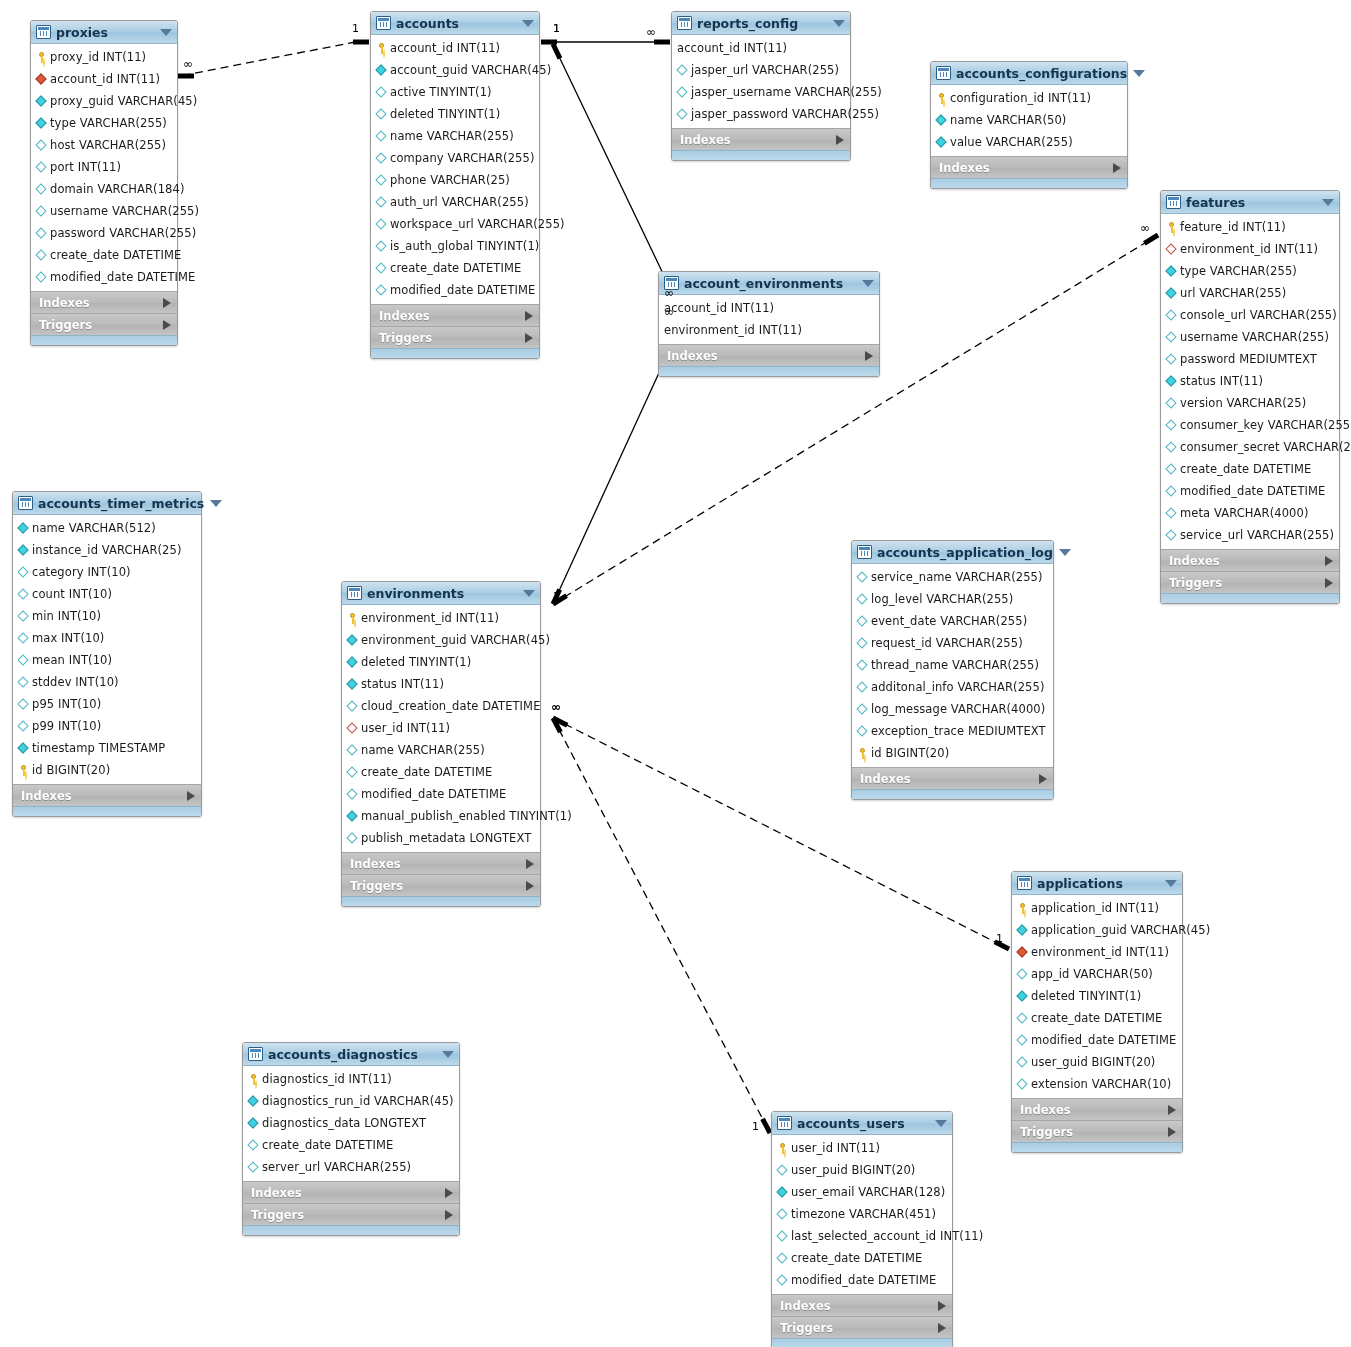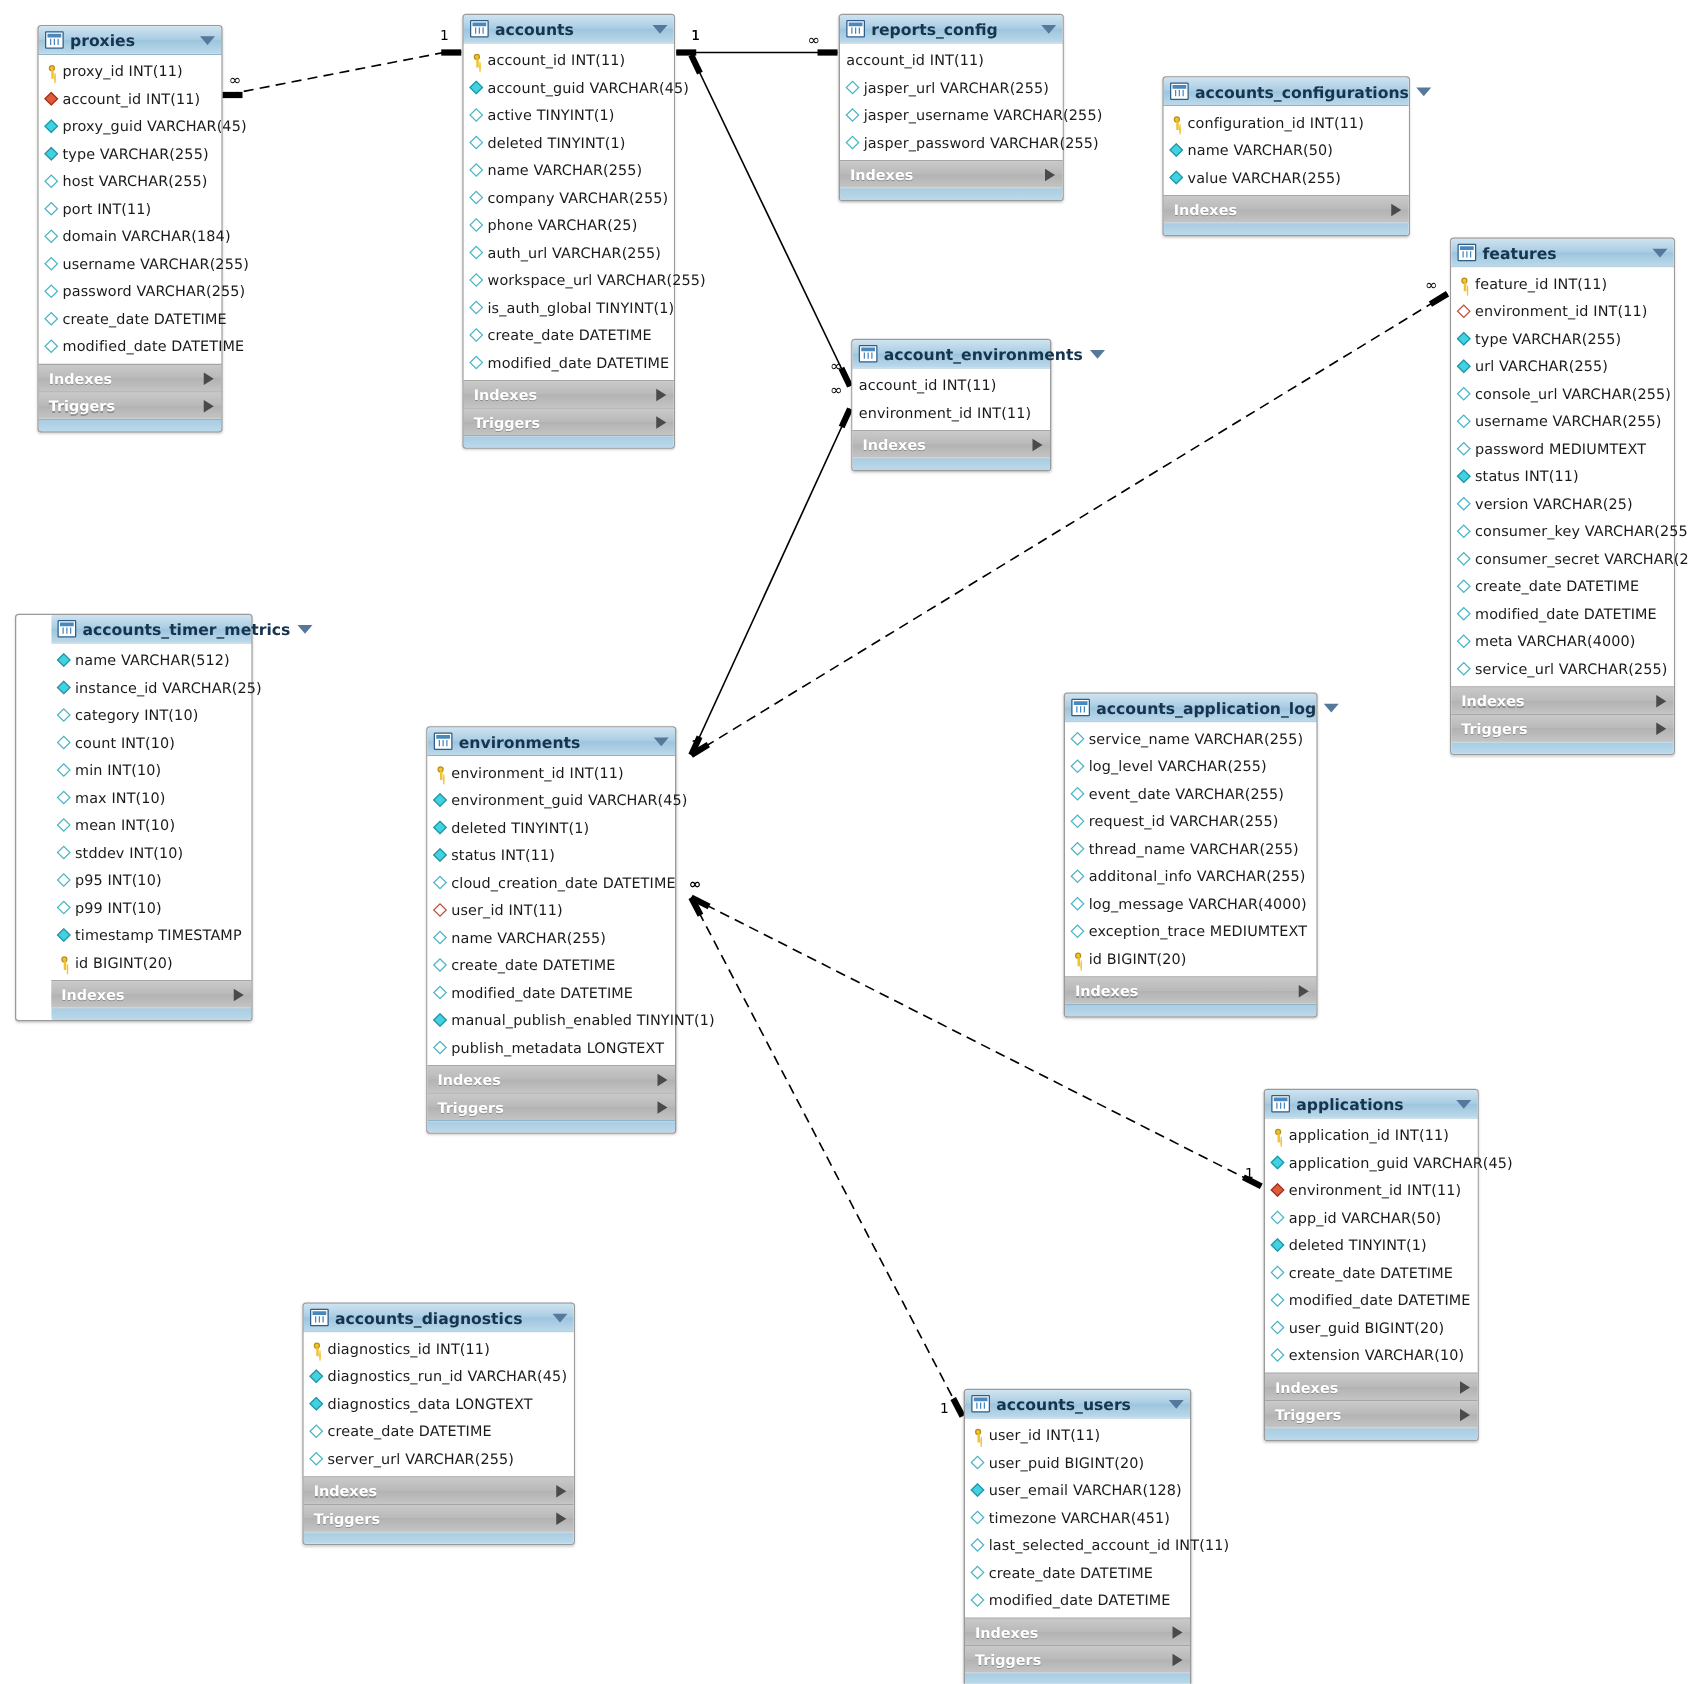--- a/index.html
+++ b/index.html
@@ -417,21 +417,21 @@
         <div class="sec">
           <span class="sec-label">Indexes</span>
           <span class="sec-arrow"></span>
         </div>
         <div class="sec">
           <span class="sec-label">Triggers</span>
           <span class="sec-arrow"></span>
         </div>
         <div class="tbl-foot"></div>
       </div>
-      <div class="table-box" style="left: 681px; top: 271px; width: 160px;">
+      <div class="table-box" style="left: 658px; top: 271px; width: 222px;">
         <div class="tbl-header">
           <span class="tbl-icon"></span>
           <span class="tbl-title">account_environments</span>
           <span class="caret"></span>
         </div>
         <div class="cols">
           <div class="col">
             <span class="ic spacer"></span>
             <span class="col-name">account_id INT(11)</span>
           </div>
@@ -439,21 +439,21 @@
             <span class="ic spacer"></span>
             <span class="col-name">environment_id INT(11)</span>
           </div>
         </div>
         <div class="sec">
           <span class="sec-label">Indexes</span>
           <span class="sec-arrow"></span>
         </div>
         <div class="tbl-foot"></div>
       </div>
-      <div class="table-box" style="left: 12px; top: 491px; width: 190px; padding-left: 28px;">
+      <div class="table-box" style="left: 12px; top: 491px; width: 190px;">
         <div class="tbl-header">
           <span class="tbl-icon"></span>
           <span class="tbl-title">accounts_timer_metrics</span>
           <span class="caret"></span>
         </div>
         <div class="cols">
           <div class="col">
             <span class="ic dfull">
               <span class="dm"></span>
             </span>
@@ -605,21 +605,21 @@
         <div class="sec">
           <span class="sec-label">Indexes</span>
           <span class="sec-arrow"></span>
         </div>
         <div class="sec">
           <span class="sec-label">Triggers</span>
           <span class="sec-arrow"></span>
         </div>
         <div class="tbl-foot"></div>
       </div>
-      <div class="table-box" style="left: 851px; top: 540px; width: 203px; margin-top: 14px;">
+      <div class="table-box" style="left: 851px; top: 540px; width: 203px;">
         <div class="tbl-header">
           <span class="tbl-icon"></span>
           <span class="tbl-title">accounts_application_log</span>
           <span class="caret"></span>
         </div>
         <div class="cols">
           <div class="col">
             <span class="ic dhollow">
               <span class="dm"></span>
             </span>

